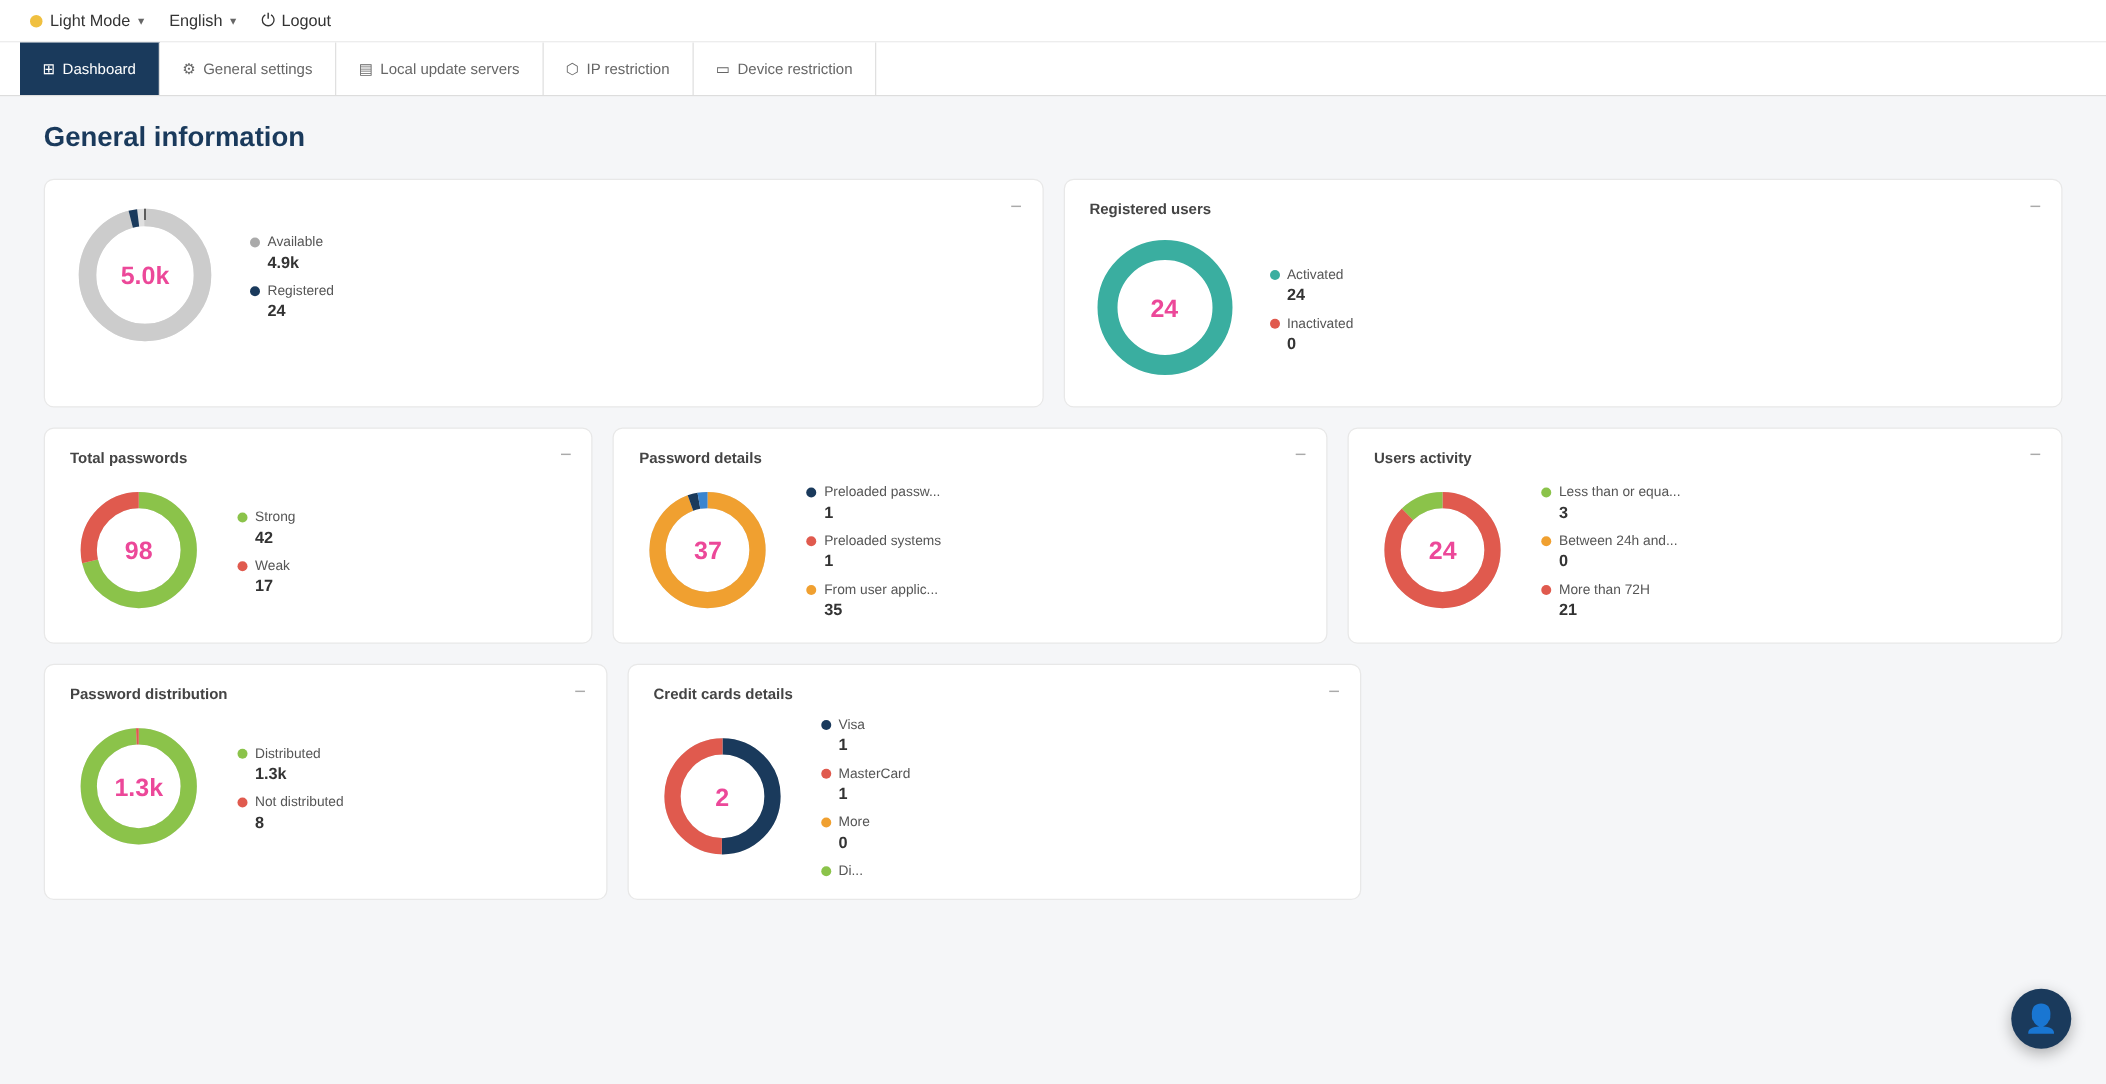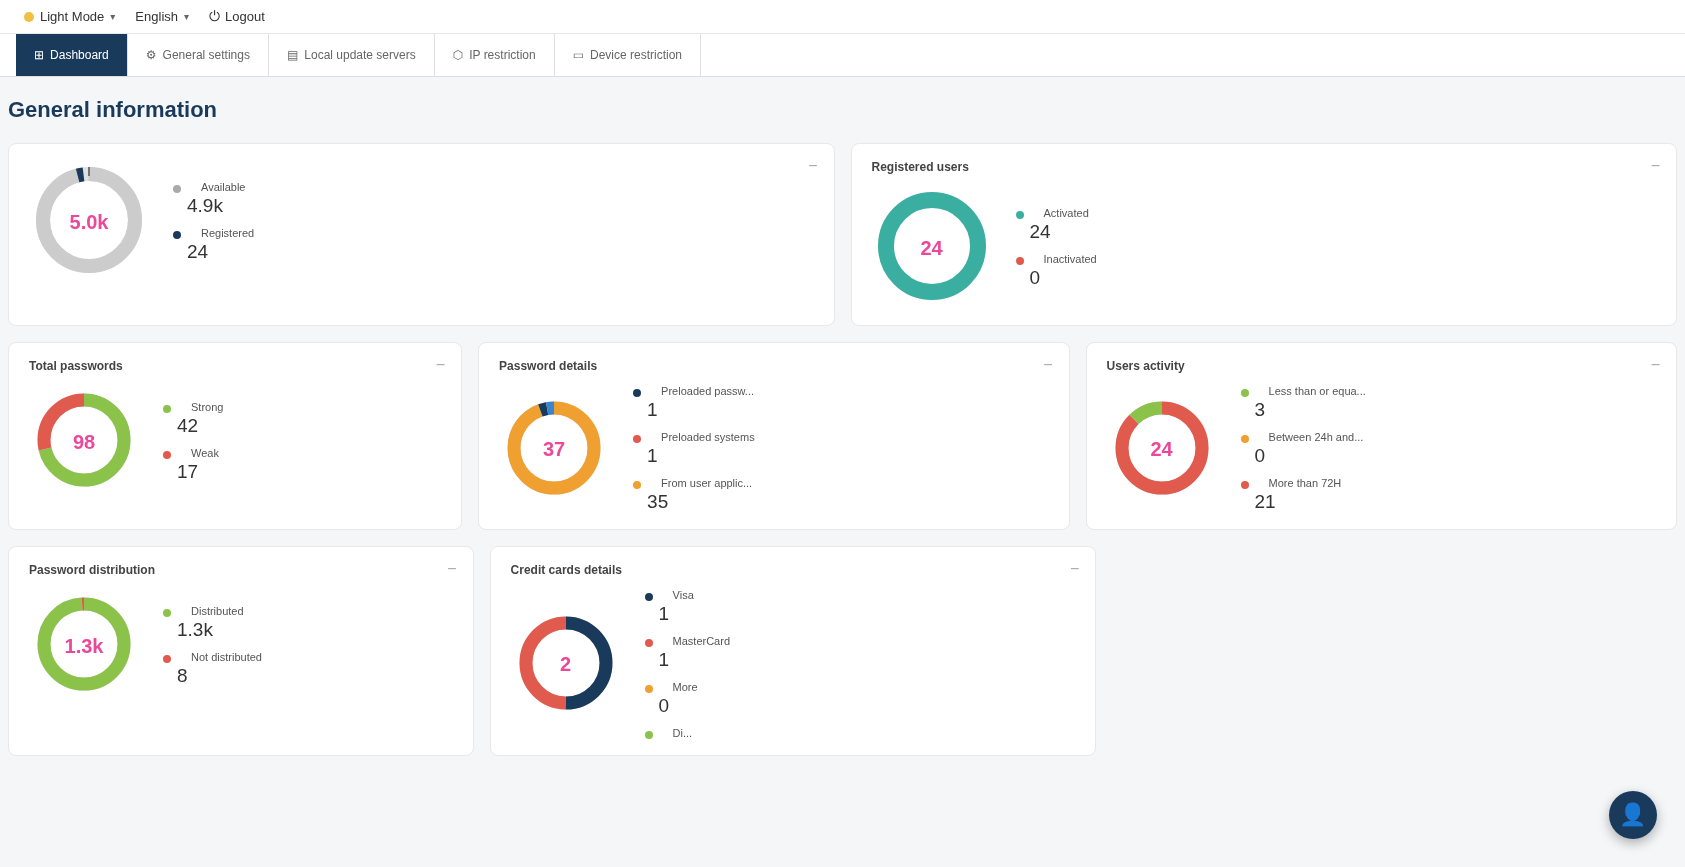--- a/index.html
+++ b/index.html
@@ -12,39 +12,39 @@
     .topbar-item .chevron { font-size: 10px; color: #666; }
     .logout-btn { display: flex; align-items: center; gap: 5px; font-size: 13px; color: #333; cursor: pointer; }
     .logout-icon { font-size: 14px; }
 
     
     .nav-tabs { background: #fff; display: flex; align-items: center; border-bottom: 1px solid #ddd; padding: 0 16px; }
     .nav-tab { padding: 14px 18px; font-size: 12px; color: #666; cursor: pointer; display: flex; align-items: center; gap: 6px; border-right: 1px solid #e0e0e0; white-space: nowrap; }
     .nav-tab.active { background: #1a3a5c; color: #fff; border-radius: 0; }
 
     
-    .page { padding: 20px 8px; }
+    .page { padding: 20px 35px; }
     .page-title { font-size: 22px; font-weight: 700; color: #1a3a5c; margin-bottom: 20px; }
 
     
     .cards-row { display: flex; gap: 16px; margin-bottom: 16px; }
     .card { background: #fff; border-radius: 8px; border: 1px solid #e8e8e8; padding: 16px 20px; flex: 1; position: relative; }
     .card-title { font-size: 12px; font-weight: 600; color: #444; margin-bottom: 12px; }
     .card-minimize { position: absolute; top: 14px; right: 16px; color: #aaa; font-size: 16px; cursor: pointer; line-height: 1; }
 
     
     .chart-container { display: flex; align-items: center; gap: 24px; }
     .donut-wrap { position: relative; flex-shrink: 0; }
     .donut-label { position: absolute; top: 50%; left: 50%; transform: translate(-50%, -50%); font-size: 20px; font-weight: 700; color: #ec4899; text-align: center; }
     .legend { display: flex; flex-direction: column; gap: 10px; }
     .legend-item { display: flex; flex-direction: column; }
-    .legend-row { display: flex; align-items: flex-end; gap: 20px; }
+    .legend-row { display: flex; align-items: center; gap: 6px; }
     .legend-dot { width: 8px; height: 8px; border-radius: 50%; flex-shrink: 0; }
     .legend-name { font-size: 11px; color: #555; }
-    .legend-value { font-size: 19px; font-weight: 400; color: #333; margin-left: 14px; margin-top: 2px; }
+    .legend-value { font-size: 13px; font-weight: 700; color: #333; margin-left: 14px; margin-top: 2px; }
 
     
     ::-webkit-scrollbar { width: 6px; }
     ::-webkit-scrollbar-thumb { background: #ccc; border-radius: 3px; }
 
     
     .fab { position: fixed; bottom: 28px; right: 28px; width: 48px; height: 48px; border-radius: 50%; background: #1a3a5c; display: flex; align-items: center; justify-content: center; cursor: pointer; box-shadow: 0 4px 12px rgba(0,0,0,0.3); }
     .fab-icon { color: #fff; font-size: 22px; }
 
     .card-scroll { max-height: 220px; overflow-y: auto; }

